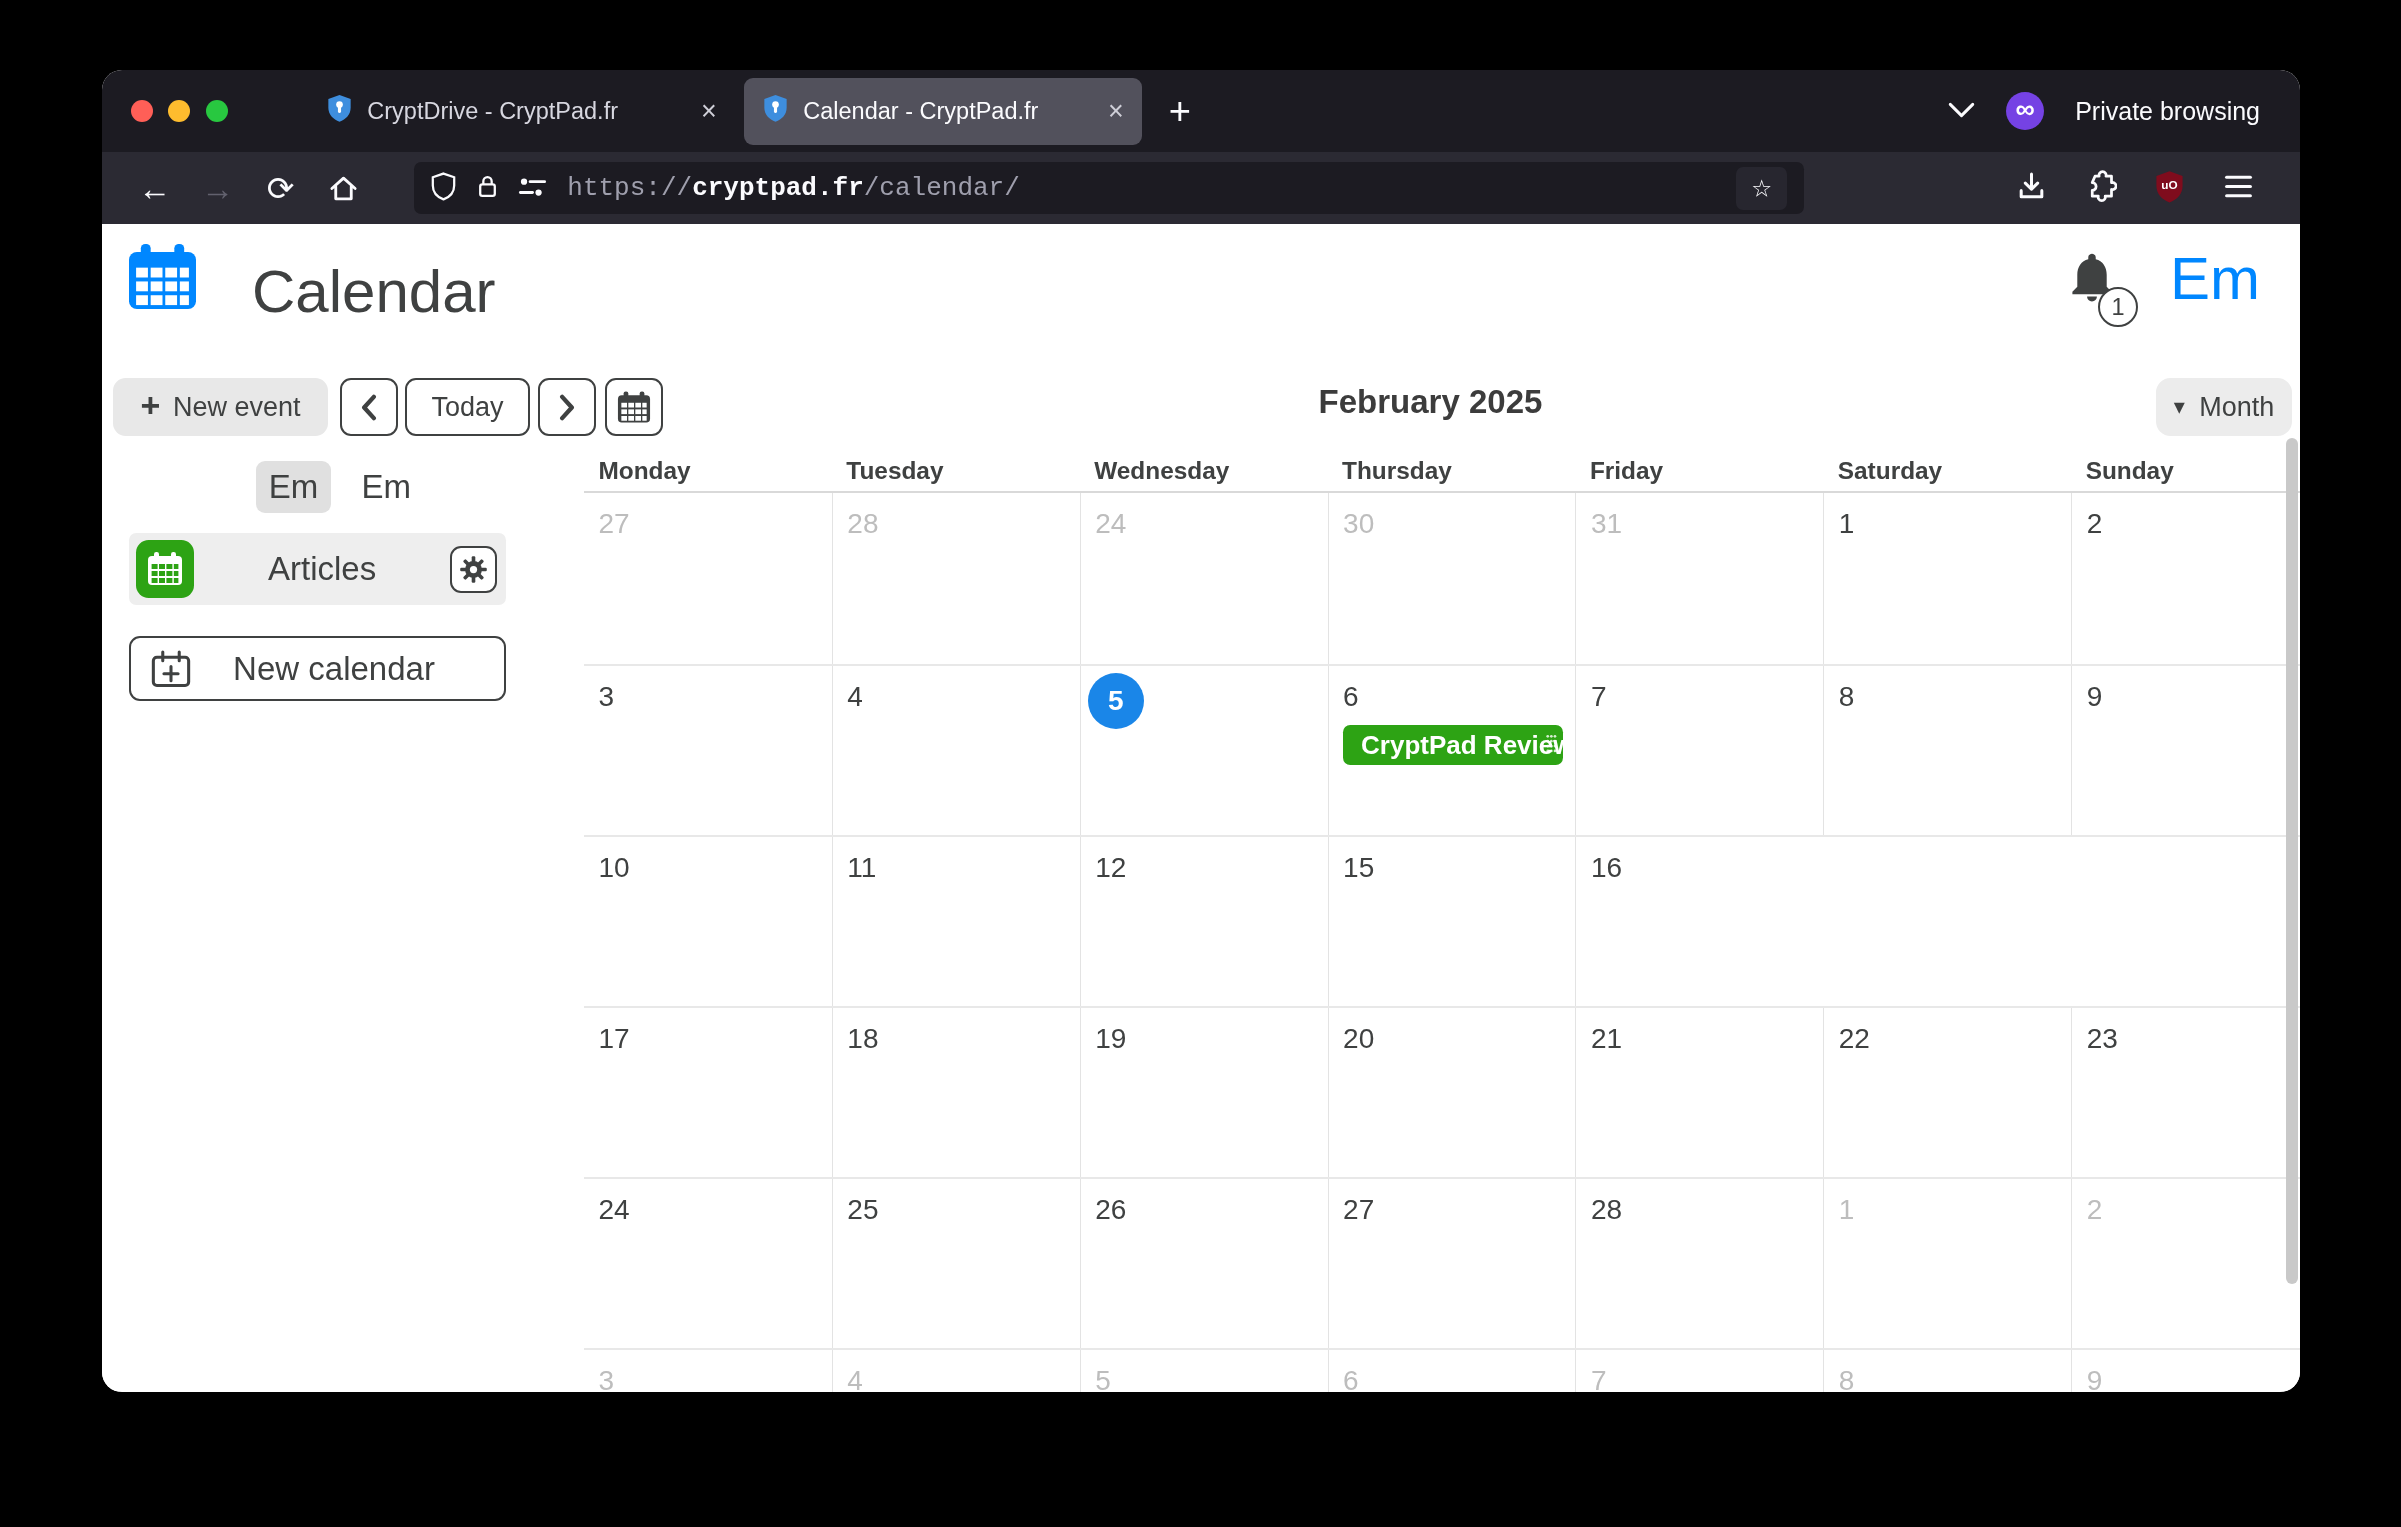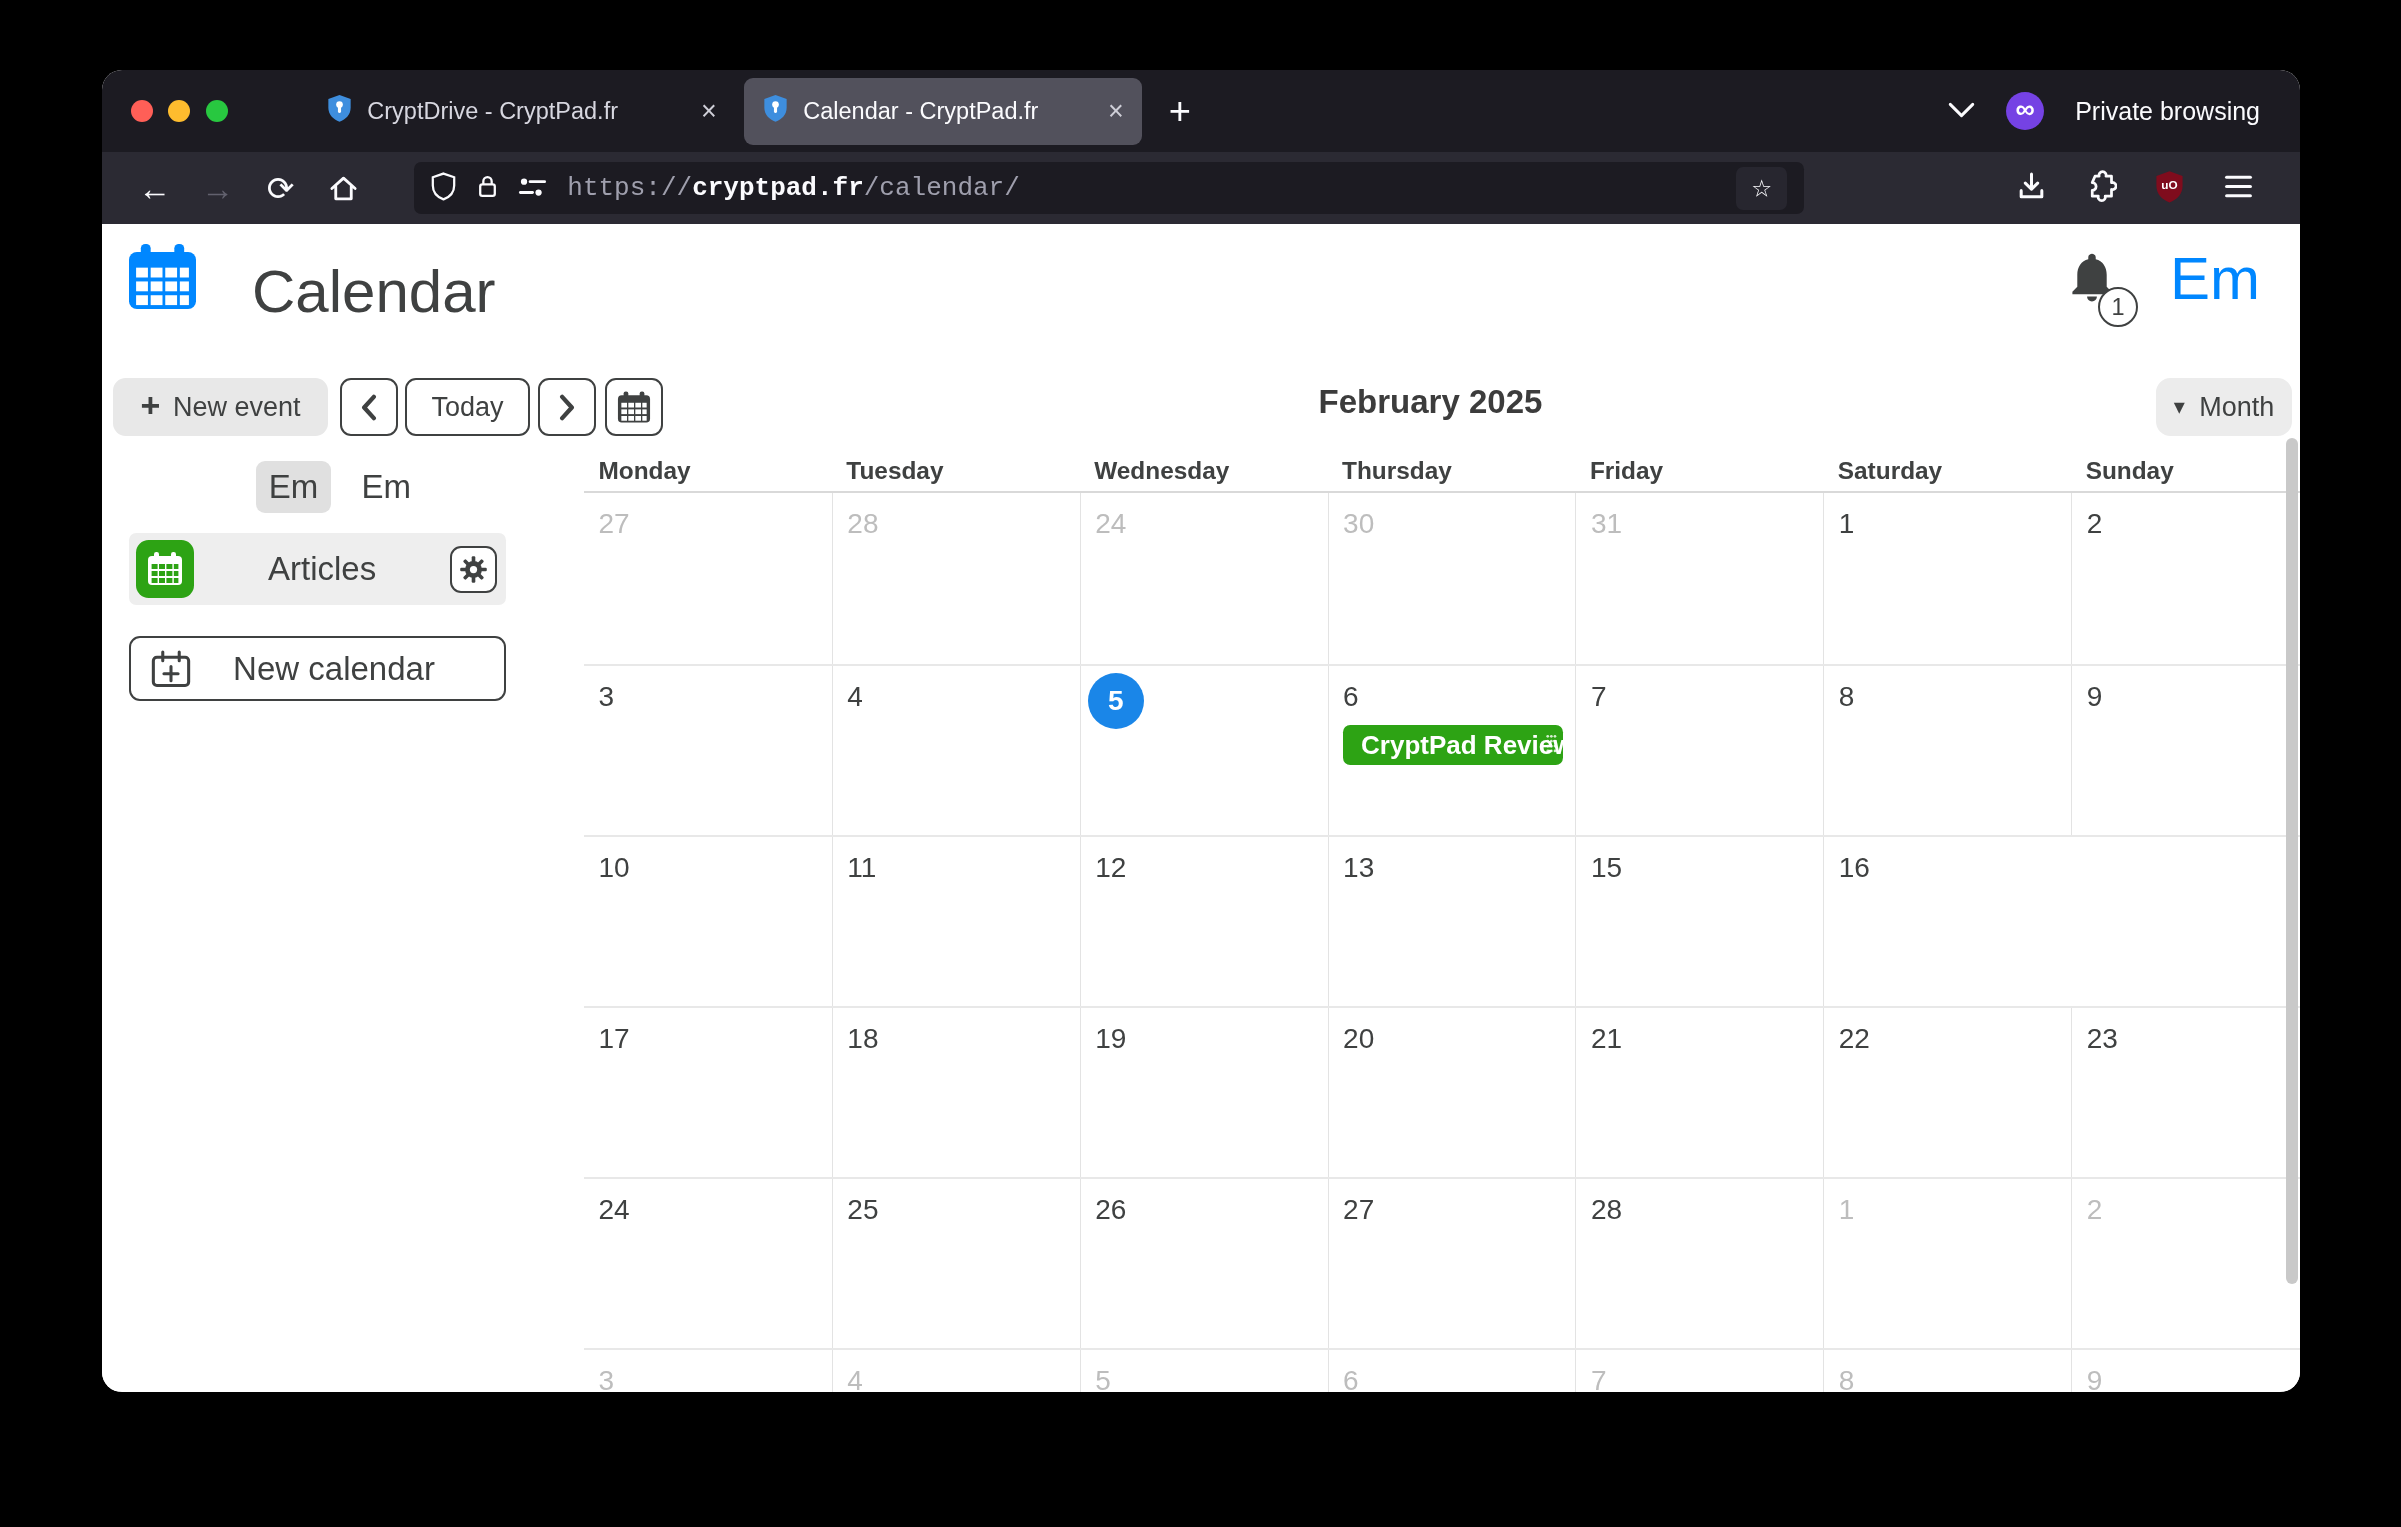--- a/index.html
+++ b/index.html
@@ -378,21 +378,20 @@
                   </svg></span>
               </div></div>
             <div class="day-cell"><span class="day-num">7</span></div>
             <div class="day-cell"><span class="day-num">8</span></div>
             <div class="day-cell"><span class="day-num">9</span></div>
           </div>
           <div class="week">
             <div class="day-cell"><span class="day-num">10</span></div>
             <div class="day-cell"><span class="day-num">11</span></div>
             <div class="day-cell"><span class="day-num">12</span></div>
-            <div class="day-cell"><span class="day-num">13</span></div>
             <div class="day-cell"><span class="day-num">15</span></div>
             <div class="day-cell"><span class="day-num">16</span></div>
           </div>
           <div class="week">
             <div class="day-cell"><span class="day-num">17</span></div>
             <div class="day-cell"><span class="day-num">18</span></div>
             <div class="day-cell"><span class="day-num">19</span></div>
             <div class="day-cell"><span class="day-num">20</span></div>
             <div class="day-cell"><span class="day-num">21</span></div>
             <div class="day-cell"><span class="day-num">22</span></div>

